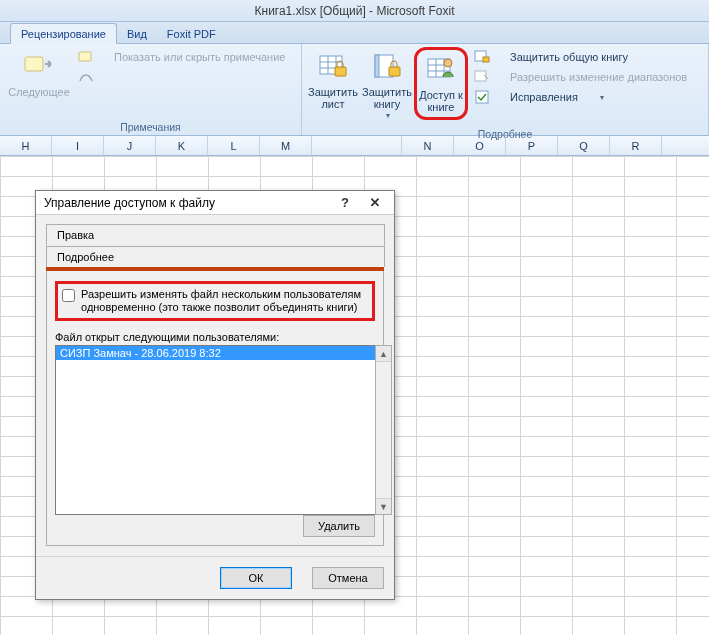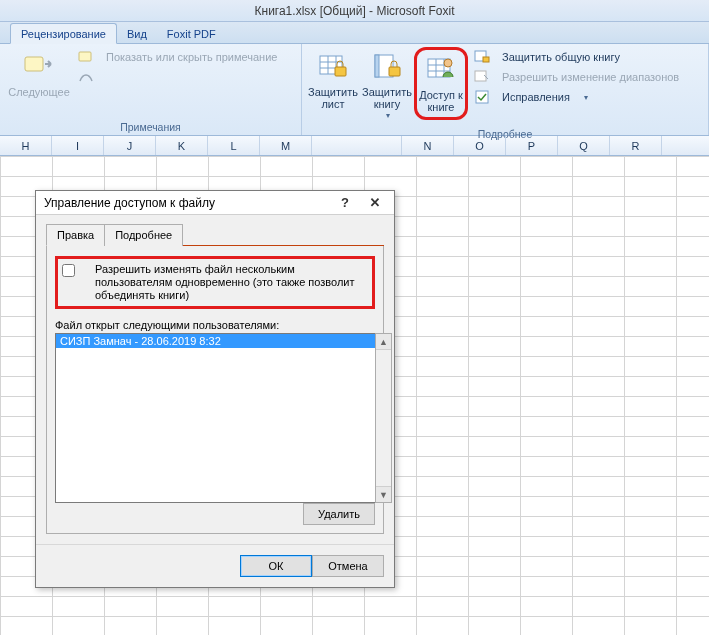--- a/index.html
+++ b/index.html
@@ -63,21 +63,21 @@
   }
   .big-btn {
     display: flex; flex-direction: column; align-items: center;
     justify-content: flex-start;
     width: 54px; padding: 4px 2px; text-align: center;
     color: #1e395b; font-size: 11px; line-height: 12px;
   }
   .big-btn.disabled { color: #9aa7b5; }
   .big-btn .ic { width: 32px; height: 32px; margin-bottom: 3px; }
   .small-row {
-    display: flex; align-items: center; gap: 12px;
+    display: flex; align-items: center; gap: 20px;
     padding: 2px 2px; color: #1e395b; font-size: 11px;
   }
   .small-row.disabled { color: #9aa7b5; }
   .small-row .ic { width: 16px; height: 16px; }
   .stack { display: flex; flex-direction: column; }
   .dd { font-size: 8px; margin-left: 2px; color: #4a6a92; }
   .hl-red { border: 3px solid #e21c1c; border-radius: 12px; }
   
   
   .colhdr {
@@ -104,30 +104,30 @@
     box-shadow: 2px 2px 6px rgba(0,0,0,.25);
   }
   .dlg-title {
     height: 24px; display: flex; align-items: center;
     padding: 0 4px 0 8px; background: #fff;
     border-bottom: 1px solid #d0d0d0;
   }
   .dlg-title-text { flex: 1; font-size: 12px; }
   .dlg-title .tb { width: 30px; text-align: center; font-size: 13px; font-weight: bold; color: #333; }
   .dlg-body { padding: 8px 10px 10px 10px; }
-  .dlg-tabs { display: flex; border-bottom: 1px solid #c2410c; }
+  .dlg-tabs { display: flex; border-bottom: 5px solid #c2410c; flex-direction: column; }
   .dlg-tab {
     padding: 4px 10px; border: 1px solid #aeaeae; border-bottom: none;
     background: #f0f0f0; margin-right: -1px; font-size: 11px;
     position: relative; top: 1px;
   }
   .dlg-tab.active { background: #f0f0f0; border-bottom: 1px solid #f0f0f0; }
   .dlg-pane { border: 1px solid #aeaeae; border-top: none; padding: 10px 8px 8px 8px; background: #f0f0f0; }
   .chk-row {
-    display: flex; align-items: flex-start; gap: 20px;
+    display: flex; align-items: flex-start; gap: 6px;
     padding: 4px; font-size: 11px; line-height: 13px;
   }
   .chk-row.hl { border: 3px solid #e21c1c; }
   .chk-row input { margin: 1px 0 0 0; }
   .label-u { margin-top: 10px; font-size: 11px; }
   .lst {
     margin-top: 2px; height: 170px; background: #fff;
     border: 1px solid #7a7a7a; border-right: none;
     position: relative;
   }
@@ -137,21 +137,21 @@
   .lst-scroll {
     position: absolute; right: -17px; top: -1px; bottom: -1px; width: 17px;
     background: #f0f0f0; border: 1px solid #acacac;
   }
   .lst-scroll .arr {
     height: 16px; text-align: center; font-size: 9px; line-height: 16px;
     background: #e8e8e8; border-bottom: 1px solid #cfcfcf; color: #666;
   }
   .lst-scroll .arr.bt { position: absolute; bottom: 0; left: 0; right: 0; border-top: 1px solid #cfcfcf; border-bottom: none; }
   .btnrow { display: flex; justify-content: flex-end; }
-  .btnrow2 { display: flex; justify-content: flex-end; gap: 0; padding: 10px; border-top: 1px solid #d8d8d8; }
+  .btnrow2 { display: flex; justify-content: flex-end; gap: 20px; padding: 10px; border-top: 1px solid #d8d8d8; }
   .wbtn {
     min-width: 72px; height: 22px; background: #e1e1e1;
     border: 1px solid #adadad; font-size: 11px;
   }
   .wbtn.def { border: 1px solid #0078d7; box-shadow: inset 0 0 0 1px #a3d3ff; }
   
   svg { display: block; }
 </style>
 </head>
 <body>

